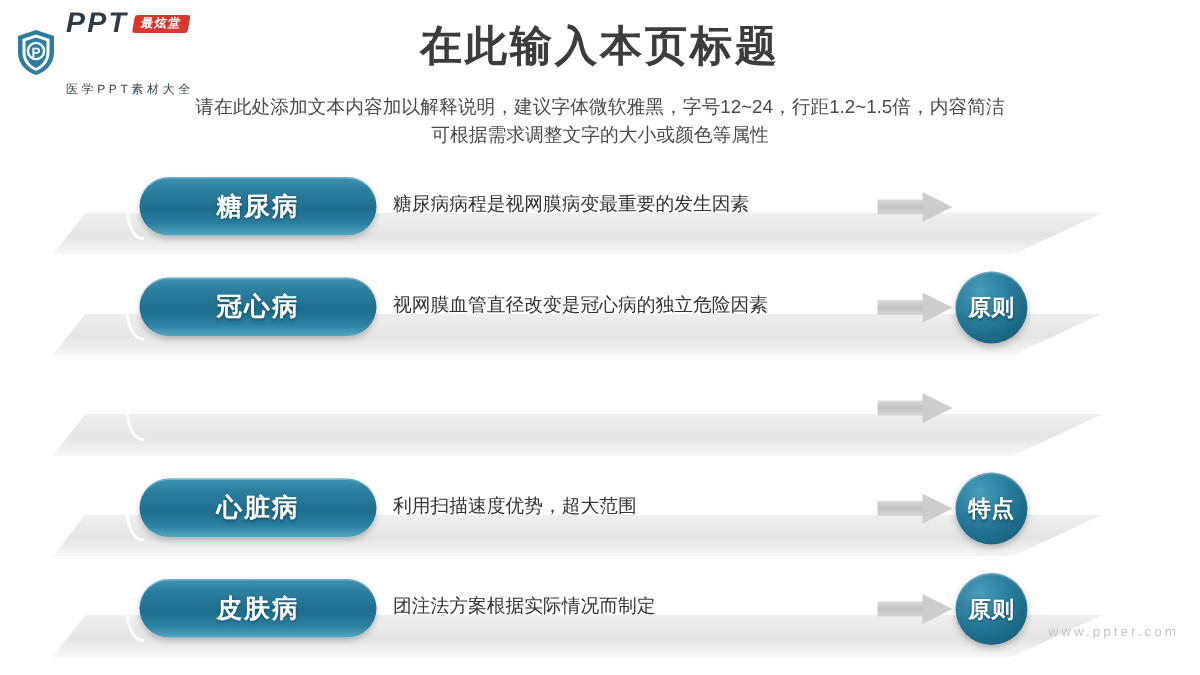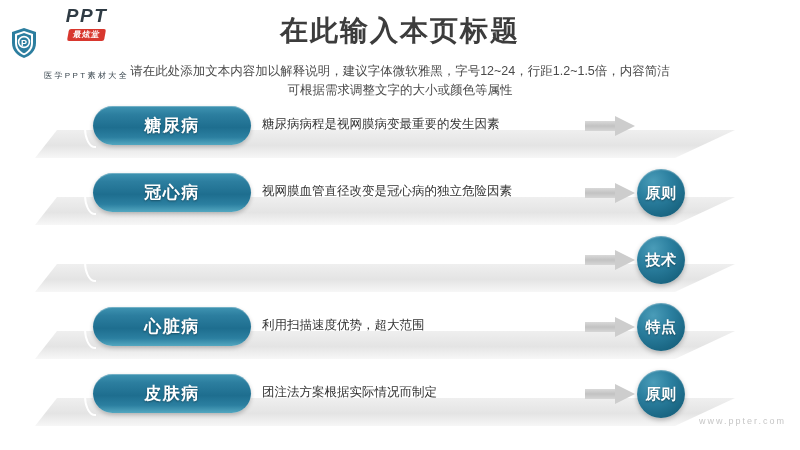--- a/index.html
+++ b/index.html
@@ -22,21 +22,21 @@
     align-items: center;
     gap: 6px;
   }
   .logo-shield {
     width: 28px;
     height: 32px;
     position: relative;
     flex: none;
   }
   .logo-text-wrap { display: flex; flex-direction: column; gap: 1px; }
-  .logo-row1 { display: flex; align-items: center; gap: 4px; flex-direction: column; }
+  .logo-row1 { display: flex; align-items: center; gap: 4px; }
   .logo-ppt {
     font-size: 19px;
     font-weight: bold;
     font-style: italic;
     letter-spacing: 1.5px;
     color: #2f3b44;
     line-height: 1;
   }
   .logo-badge {
     background: #d8372e;
@@ -76,21 +76,21 @@
     font-size: 12.5px;
     color: #4a4a4a;
     line-height: 1.55;
   }
   .subtitle .line { display: block; }
 
   
   .rows {
     position: absolute;
     left: 0;
-    top: 100px;
+    top: 112px;
     width: 800px;
   }
   .row {
     position: relative;
     height: 67px;
   }
 
   
   .row-band {
     position: absolute;
@@ -275,23 +275,20 @@
     </div>
   </div>
 
   <div class="row">
     <div class="row-band"></div>
     <div class="arc"></div>
     <div class="arrow">
       <div class="arrow-shaft"></div>
         <div class="arrow-head"></div>
     </div>
-    <div class="circle">
-      <span class="circle-label">技术</span>
-    </div>
   </div>
 
   <div class="row">
     <div class="row-band"></div>
     <div class="arc"></div>
     <div class="pill">
       <span class="pill-label">心脏病</span>
     </div>
     <div class="desc">利用扫描速度优势，超大范围</div>
     <div class="arrow">

